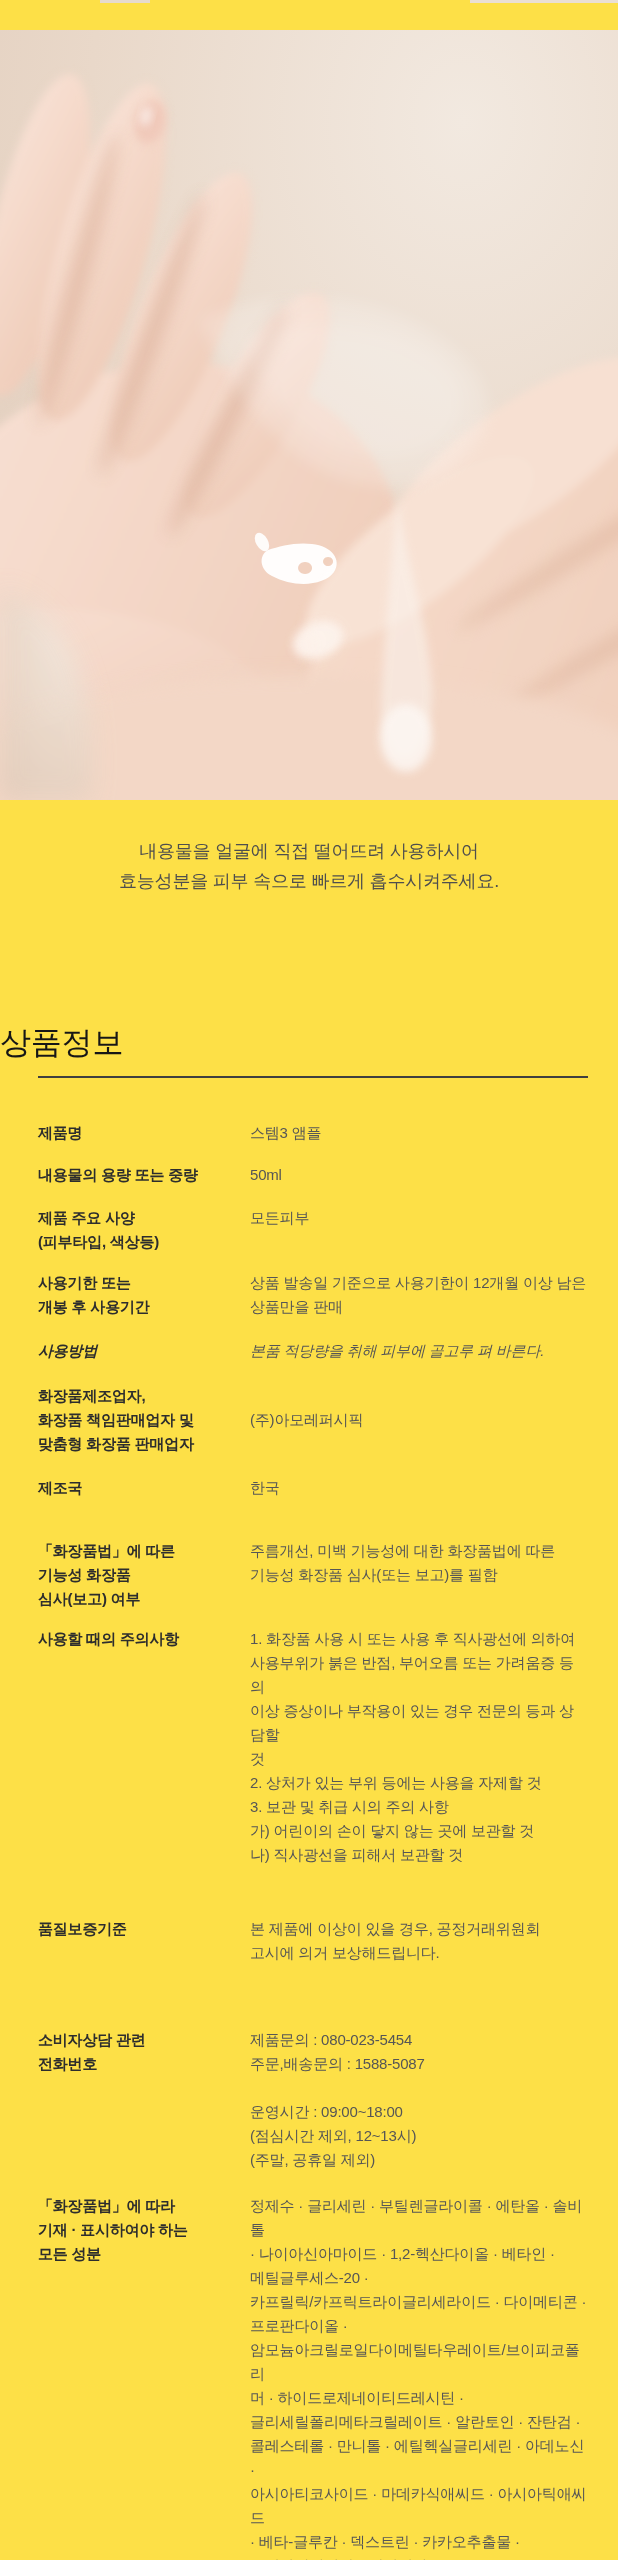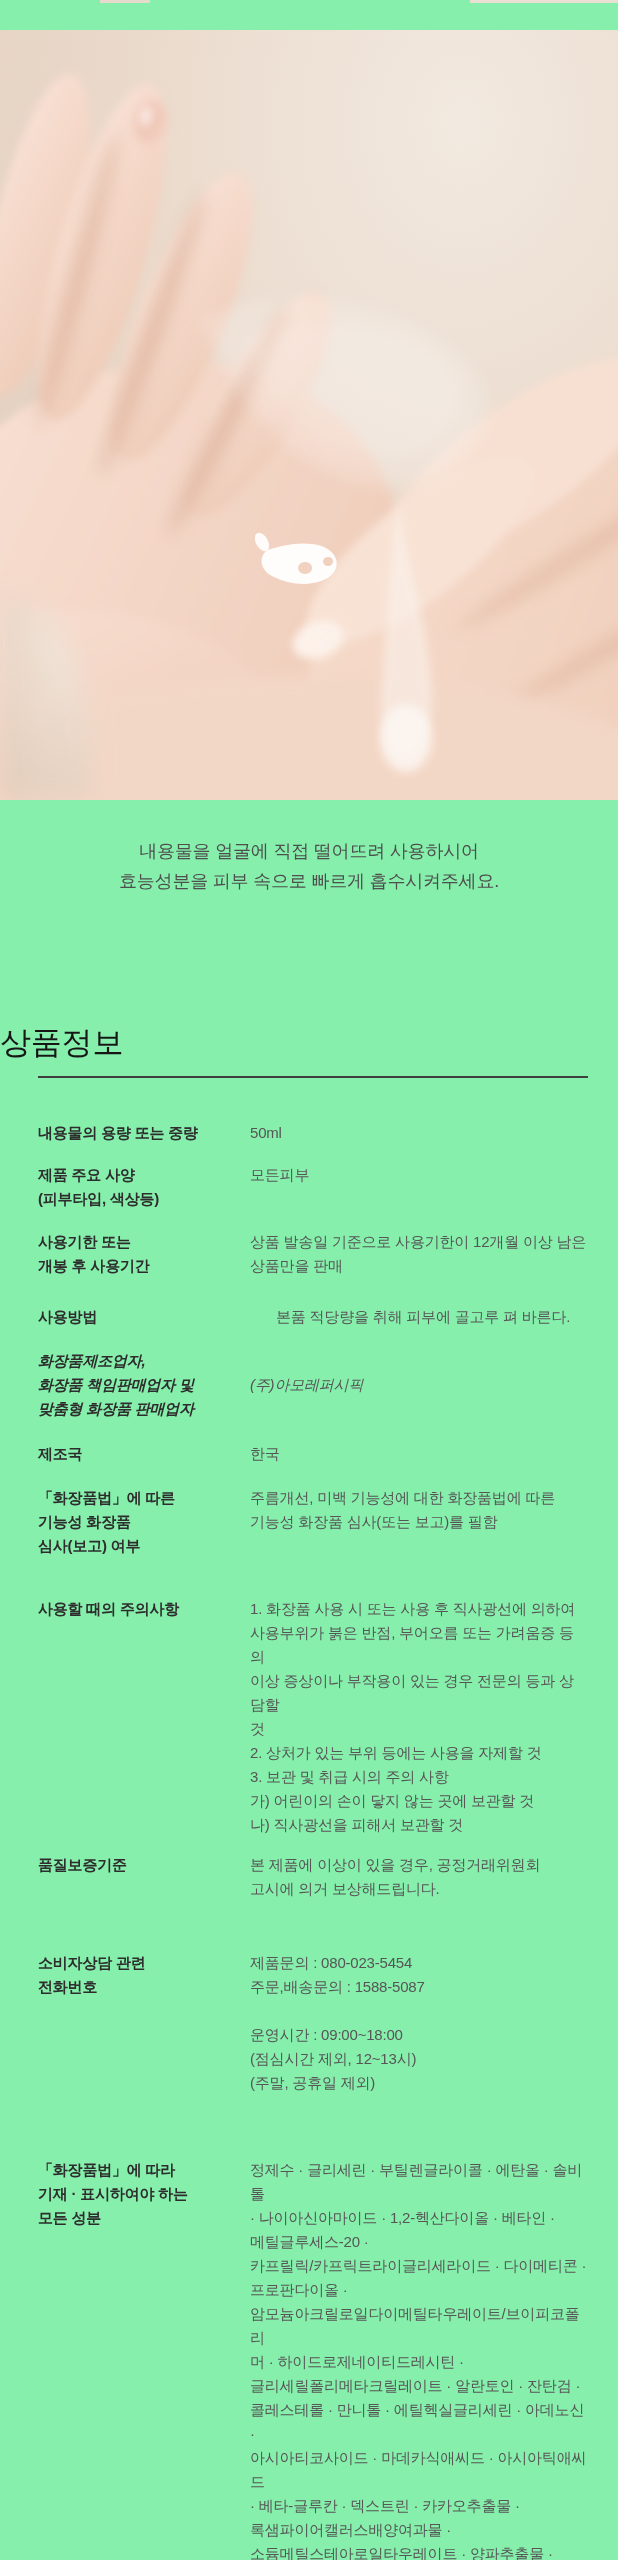--- a/index.html
+++ b/index.html
@@ -1,20 +1,20 @@
 <!DOCTYPE html>
 <html><head>
 <meta charset="utf-8">
 <style>
   html,body{margin:0;padding:0;background:#ffffff;}
   .page{
     position:relative;
     width:618px;height:2560px;
     margin:0 auto;
-    background:#86efac;
+    background:#fde047;
     overflow:hidden;
     font-family:"Liberation Sans","DejaVu Sans",sans-serif;
     letter-spacing:-0.2px;
   }
   
   .top-artifact{position:absolute;top:0;left:0;width:618px;height:3px;}
   .top-artifact .frag1{position:absolute;left:100px;top:0;width:50px;height:3px;background:#e6dacd;}
   .top-artifact .frag2{position:absolute;left:470px;top:0;width:148px;height:3px;background:#eadfd3;}
 
   .hero{
@@ -58,21 +58,21 @@
   .row-value{
     flex:1;
     font-size:15px;line-height:24px;
     color:#565656;
     white-space:pre-line;
   }
   .row-value.v-center{align-self:center;}
   .row:nth-child(1){margin-top:43px;}
   .row:nth-child(2){margin-top:18px;}
   .row:nth-child(3){margin-top:19px;}
-  .row:nth-child(4){margin-top:27px;gap:26px;}
+  .row:nth-child(4){margin-top:17px;}
   .row:nth-child(5){margin-top:20px;font-style:italic;}
   .row:nth-child(6){margin-top:21px;}
   .row:nth-child(7){margin-top:20px;justify-content:space-between;}
   .row:nth-child(8){margin-top:39px;}
   .row:nth-child(9){margin-top:16px;justify-content:center;}
   .row:nth-child(10){margin-top:50px;}
   .row:nth-child(11){margin-top:63px;}
   .row:nth-child(12){margin-top:22px;}
 </style>
 </head>
@@ -165,20 +165,24 @@
 
   <div class="caption">내용물을 얼굴에 직접 떨어뜨려 사용하시어
 효능성분을 피부 속으로 빠르게 흡수시켜주세요.</div>
 
   <h2 class="section-title">상품정보</h2>
 
   <div class="divider"></div>
 
   <div class="info-table">
       <div class="row">
+        <div class="row-label">제품명</div>
+        <div class="row-value">스템3 앰플</div>
+      </div>
+      <div class="row">
         <div class="row-label">내용물의 용량 또는 중량</div>
         <div class="row-value">50ml</div>
       </div>
       <div class="row">
         <div class="row-label">제품 주요 사양
 (피부타입, 색상등)</div>
         <div class="row-value">모든피부</div>
       </div>
       <div class="row">
         <div class="row-label">사용기한 또는

